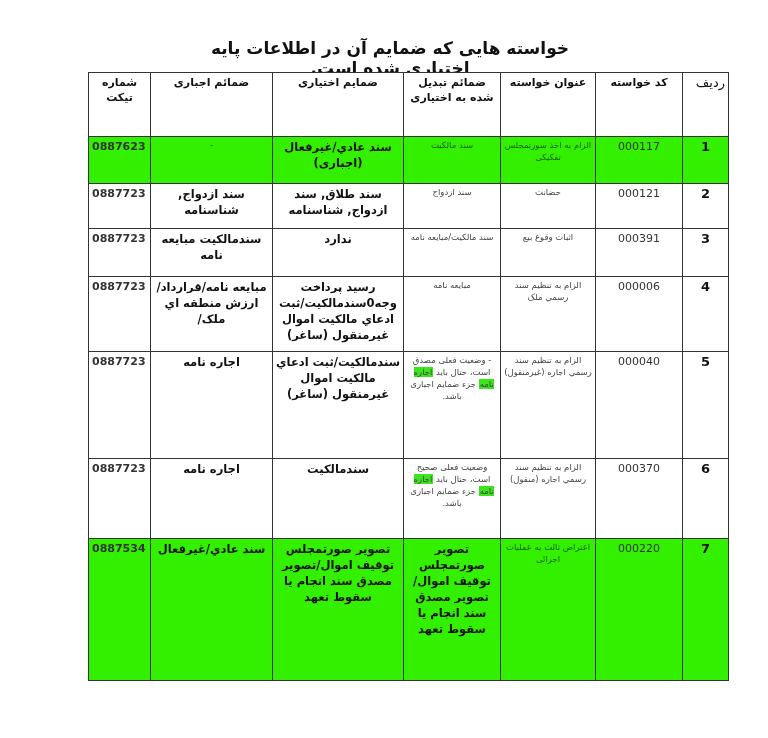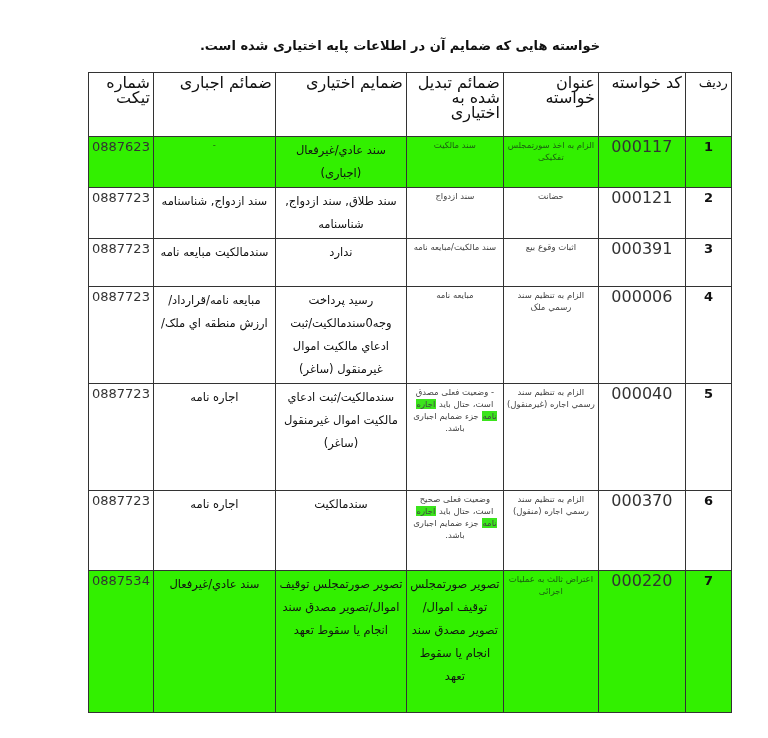--- a/index.html
+++ b/index.html
@@ -13,57 +13,58 @@
     position: relative;
     overflow: hidden;
     font-family: "DejaVu Sans", sans-serif;
     color: #111;
   }
   .doc-title {
     position: absolute;
     left: 180px;
     top: 38px;
     width: 420px;
+    text-align: center;
     direction: rtl;
     font-weight: bold;
-    font-size: 13px;
+    font-size: 17px;
     color: #111;
   }
   table.requests {
     position: absolute;
     left: 88px;
     top: 72px;
     border-collapse: collapse;
     direction: rtl;
     table-layout: fixed;
   }
   table.requests td, table.requests th {
     border: 1.5px solid #333;
     vertical-align: top;
     padding: 2px 3px;
     overflow: hidden;
   }
   th {
-    font-weight: normal;
-    font-size: 16px;
-    text-align: right;
+    font-weight: bold;
+    font-size: 11px;
+    text-align: center;
     line-height: 15px;
     background: #fff;
   }
-  th.col-row { font-weight: normal; font-size: 13px; }
+  th.col-row { text-align: right; font-weight: normal; font-size: 13px; }
   td {
     font-size: 11px;
     line-height: 15px;
     text-align: center;
   }
-  td.bold { font-weight: normal; font-size: 11.5px; line-height: 23px; margin-left: 12px; }
+  td.bold { font-weight: bold; font-size: 11.5px; line-height: 16px; margin-left: 12px; }
   td.light { font-size: 8.5px; line-height: 12px; color: #444; }
-  td.code { font-size: 16px; color: #333; direction: ltr; }
+  td.code { font-size: 11px; color: #333; direction: ltr; }
   td.num { font-weight: bold; font-size: 13px; direction: ltr; }
-  td.ticket { font-size: 13px; color: #333; direction: ltr; text-align: left; }
+  td.ticket { font-size: 11px; color: #333; direction: ltr; text-align: left; font-weight: bold; }
   tr.hl td { background: #32f000; }
   tr.hl td.light { color: #1b5e10; }
   .mark { background: #3be41c; padding: 0 1px; }
 </style>
 </head>
 <body>
 
 <div class="doc-title">خواسته هایی که ضمایم آن در اطلاعات پایه اختیاری شده است.</div>
 
 <table class="requests">

